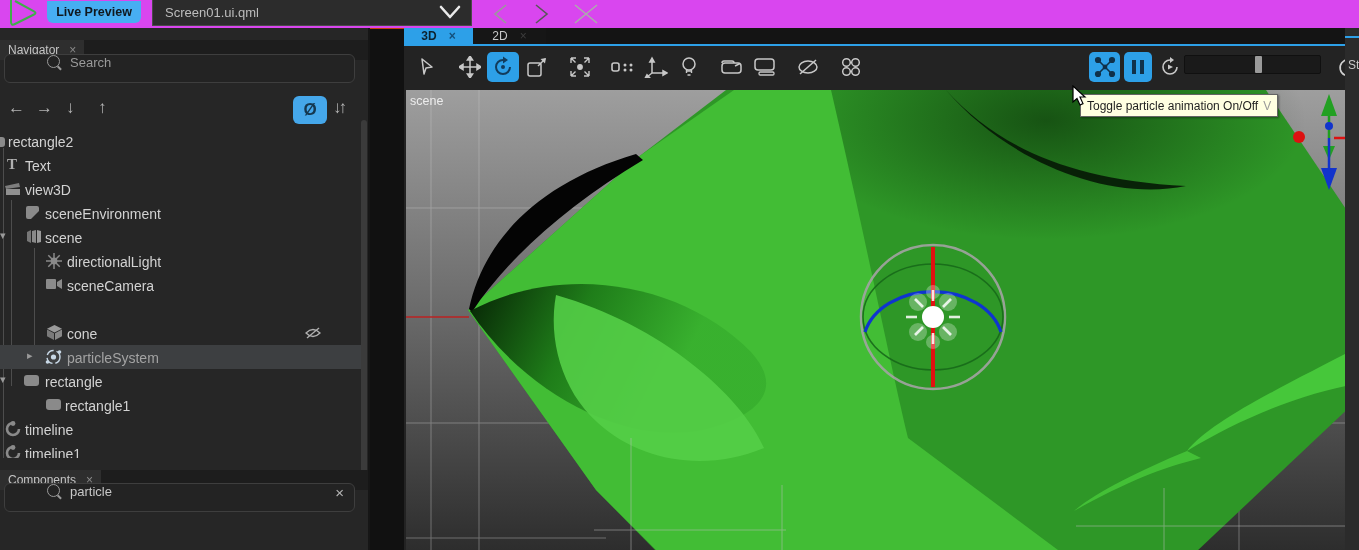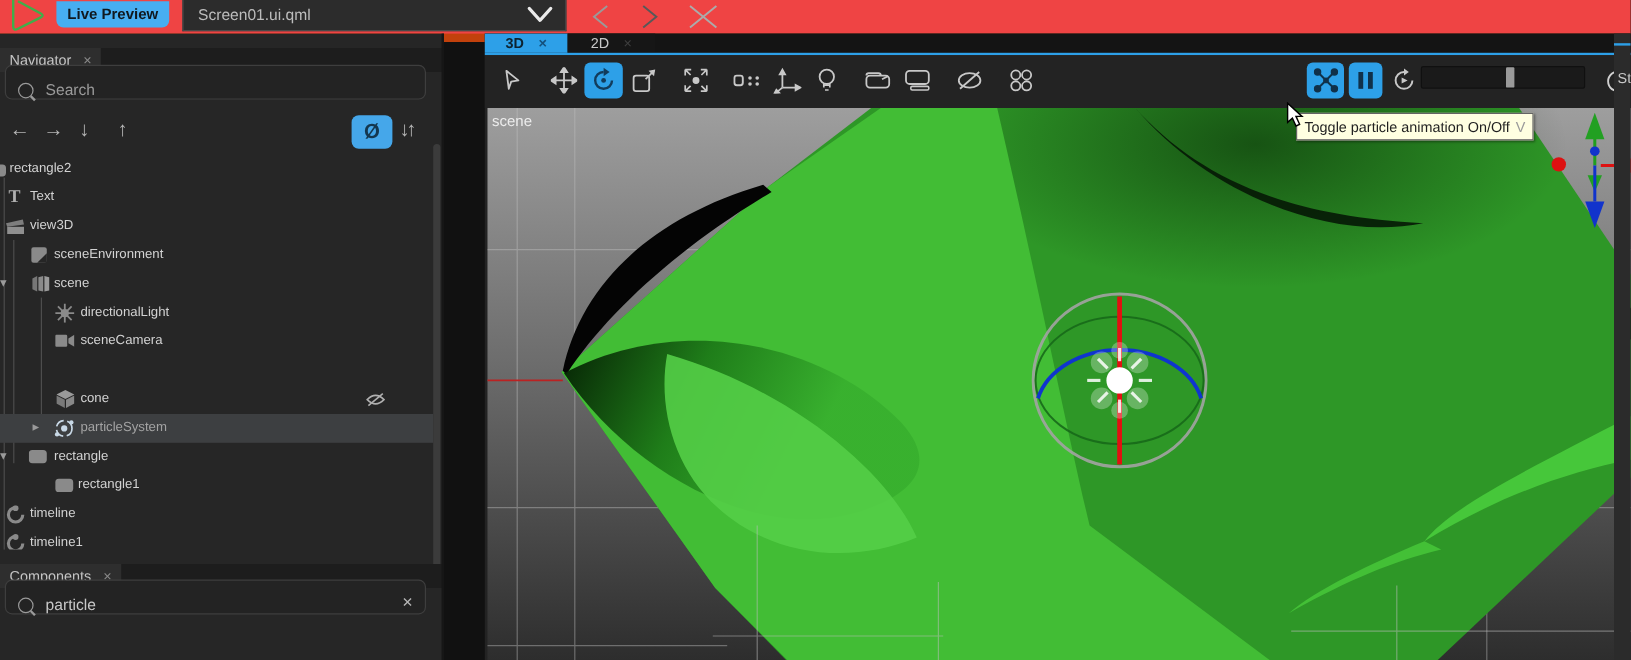--- a/index.html
+++ b/index.html
@@ -1,42 +1,42 @@
 <!DOCTYPE html>
 <html><head>
 <meta charset="utf-8">
 <style>
   html,body{margin:0;padding:0;background:#111;}
   body{width:1359px;height:550px;position:relative;overflow:hidden;
        font-family:"Liberation Sans",sans-serif;-webkit-font-smoothing:antialiased;}
   .abs{position:absolute;}
   
-  #topbar{left:0;top:0;width:1359px;height:28px;background:#ef4444;border-bottom:7px solid #c2410c;}
+  #topbar{left:0;top:0;width:1359px;height:28px;background:#d946ef;border-bottom:1px solid #c2410c;}
   #liveBtn{left:47px;top:1px;width:94px;height:22px;background:#47aef2;border-radius:0 0 6px 6px;
            color:#10181e;font-size:12.5px;font-weight:bold;display:flex;align-items:center;justify-content:center;cursor:pointer;}
   #fileBox{left:152px;top:0px;width:318px;height:25px;background:#2c2c2c;border:1px solid #4a4a4a;border-top:none;
            display:flex;align-items:center;color:#bdbdbd;font-size:13px;}
   #fileBox span{padding-left:12px;flex:1;}
   
   #leftcol{left:0;top:28px;width:370px;height:522px;background:#262626;}
   .tabrow{width:370px;height:20px;background:#1d1d1d;margin-top:12px;}
   .tab{height:20px;background:#2e2e2e;color:#c5c5c5;font-size:12px;display:inline-flex;align-items:center;
        padding:0 8px;gap:10px;}
   .tabx{color:#8a8a8a;font-size:12px;}
   .searchbox{left:4px;width:351px;height:29px;background:#232323;border:1px solid #3e3e3e;border-radius:6px;
-             display:flex;align-items:flex-end;color:#9a9a9a;font-size:13px;box-sizing:border-box;}
+             display:flex;align-items:flex-start;color:#9a9a9a;font-size:13px;box-sizing:border-box;padding-left:32px;}
   .mag{width:11px;height:11px;border:1.6px solid #9a9a9a;border-radius:50%;margin-left:10px;position:relative;flex:none;}
   .mag::after{content:"";position:absolute;width:5px;height:1.6px;background:#9a9a9a;transform:rotate(45deg);left:9px;top:11px;}
   .searchtext{margin-left:10px;flex:1;}
   .navtool{color:#b5b5b5;font-size:17px;}
   #visBtn{left:293px;top:96px;width:34px;height:28px;background:#45a7ea;border-radius:6px;color:#14374f;
           font-size:17px;font-weight:bold;display:flex;align-items:center;justify-content:center;cursor:pointer;}
   
   .trow{left:0;width:361px;height:24px;}
-  .tlabel{position:absolute;top:5px;font-size:11px;color:#d2d2d2;white-space:nowrap;}
+  .tlabel{position:absolute;top:5px;font-size:14px;color:#d2d2d2;white-space:nowrap;}
   .dim .tlabel{color:#7d7d7d;}
   .sel{background:#3d3f41;}
   .sel .tlabel{color:#a3a3a3;}
   .exp{position:absolute;top:4px;color:#9a9a9a;font-size:11px;}
   .guide{position:absolute;background:#4d4d4d;}
   #scrollbar{left:361px;top:92px;width:6px;height:362px;background:#3b3b3b;border-radius:3px;}
   #leftseam{left:368px;top:28px;width:2px;height:522px;background:#161616;}
   
   #vp{left:368px;top:28px;width:977px;height:522px;background:#232323;margin-left:36px;}
   #vtabrow{left:0;top:0;width:977px;height:16px;background:#141414;}

